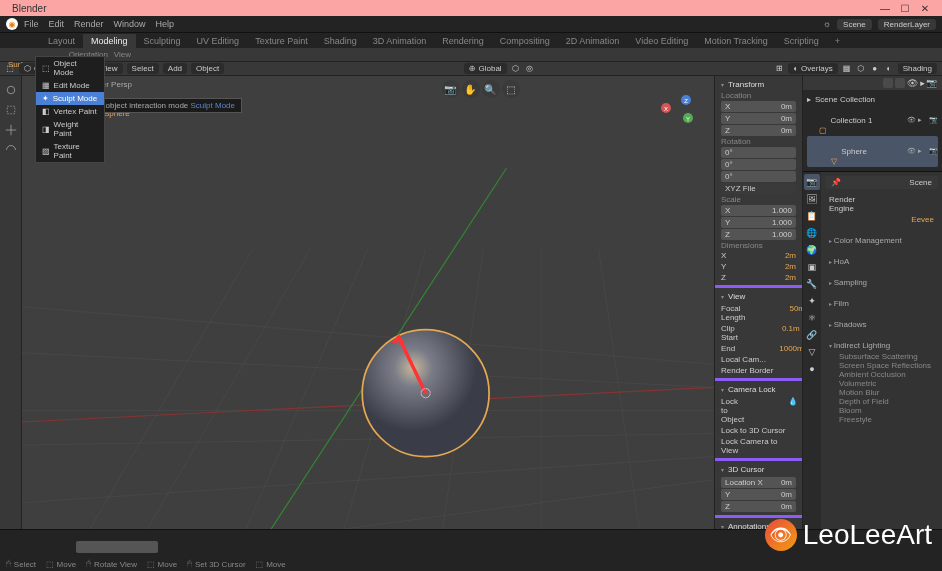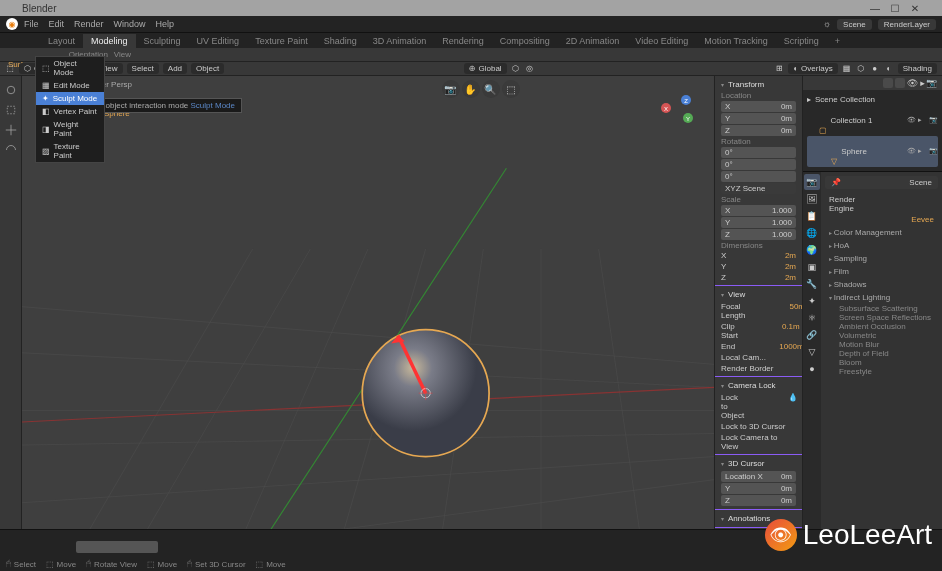--- a/index.html
+++ b/index.html
@@ -1,17 +1,17 @@
 <!DOCTYPE html>
 <html><head>
 <meta charset="utf-8">
 <style>
 * { margin:0; padding:0; box-sizing:border-box; font-family:sans-serif; user-select:none; }
 body { width:942px; height:571px; background:#393939; overflow:hidden; position:relative; color:#ccc; font-size:9px; }
-.titlebar { height:16px; background:#a3a3a3; display:flex; align-items:center; padding:0 22px; color:#333; font-size:10px; }
+.titlebar { height:16px; background:#fca5a5; display:flex; align-items:center; padding:0 12px; color:#333; font-size:10px; }
 .titlebar .winicons { margin-left:auto; display:flex; gap:10px; }
 .winicons span { width:10px; height:10px; display:flex; align-items:center; justify-content:center; cursor:pointer; font-size:10px; }
 .topmenu { height:16px; background:#232323; display:flex; align-items:center; padding:0 6px; gap:2px; }
 .blender-logo { width:12px; height:12px; background:#fff; border-radius:50%; display:flex; align-items:center; justify-content:center; font-size:8px; color:#e87d0d; }
 .topmenu .mitem { padding:0 4px; color:#aaa; cursor:pointer; font-size:9px; }
 .topmenu .spacer { flex:1; }
 .topmenu .rbox { background:#383838; padding:1px 6px; border-radius:3px; margin-left:4px; font-size:8px; }
 .workspaces { height:16px; background:#232323; display:flex; align-items:center; padding-left:40px; border-top:1px solid #111; }
 .workspaces .ws { padding:2px 8px; color:#888; cursor:pointer; font-size:9px; }
 .workspaces .ws.active { background:#383838; color:#eee; }
@@ -22,42 +22,42 @@
 .vh-icon { width:12px; height:12px; display:flex; align-items:center; justify-content:center; }
 .vh-pill.mode { background:#2b2b2b; }
 .main { display:flex; height:494px; position:relative; }
 .toolbar { width:22px; background:#383838; border-right:1px solid #222; display:flex; flex-direction:column; gap:0; padding-top:4px; }
 .tool { width:20px; height:18px; margin:1px auto; display:flex; align-items:center; justify-content:center; cursor:pointer; border-radius:2px; }
 .tool svg { width:12px; height:12px; }
 .viewport { flex:1; position:relative; background:#3f3f3f; overflow:hidden; }
 .grid { position:absolute; inset:0; }
 .axis-gizmo { position:absolute; top:14px; right:18px; width:40px; height:40px; }
 .npanel { width:88px; background:#383838; border-left:1px solid #222; display:flex; flex-direction:column; font-size:8px; overflow:hidden; }
-.np-section { padding:2px 6px; border-bottom:1px solid #8b5cf6; }
+.np-section { padding:2px 6px; border-bottom:3px solid #8b5cf6; }
 .np-hdr { color:#ddd; font-size:8px; padding:2px 0; display:flex; gap:4px; align-items:center; }
 .np-hdr::before { content:"▾"; font-size:6px; color:#888; }
 .np-row { display:flex; justify-content:space-between; padding:1px 0;gap:44px; }
 .np-row .val { color:#e6a852; }
 .np-field { background:#545454; border-radius:2px; padding:1px 4px; display:flex; justify-content:space-between; margin:1px 0; }
 .outliner { width:140px; background:#282828; border-left:1px solid #222; display:flex; flex-direction:column; }
 .ol-header { height:14px; background:#383838; display:flex; align-items:center; justify-content:flex-end; padding:0 4px; gap:2px; }
 .ol-icon { width:10px; height:10px; background:#4a4a4a; border-radius:2px; }
 .ol-content { padding:4px; font-size:8px; flex:0 0 70px; border-bottom:1px solid #111; }
 .ol-item { display:flex; align-items:center; gap:4px; padding:1px 0; }
 .ol-item.ind1 { padding-left:12px; }
 .ol-item.active { background:#4a5568; border-radius:2px; padding-left:24px; }
 .ol-restrict { margin-left:auto; display:flex; gap:2px; }
 .ol-ricon { width:9px; height:9px; color:#aaa; font-size:7px; }
 .properties { flex:1; display:flex; background:#333; }
 .prop-tabs { width:18px; background:#2a2a2a; display:flex; flex-direction:column; gap:1px; padding-top:2px; }
 .ptab { width:16px; height:16px; margin:0 auto; display:flex; align-items:center; justify-content:center; cursor:pointer; border-radius:2px; }
 .ptab.active { background:#4a5568; }
 .prop-content { flex:1; padding:4px; overflow:hidden; font-size:8px; }
 .prop-title { background:#383838; padding:2px 6px; margin-bottom:4px; display:flex; justify-content:space-between; border-radius:2px; }
-.prop-sec { padding:2px 4px; color:#aaa; cursor:pointer; }
+.prop-sec { padding:2px 4px; color:#aaa; cursor:pointer;margin-top:8px; }
 .prop-sec::before { content:"▸ "; color:#888; font-size:6px; }
 .prop-sec.open::before { content:"▾ "; }
 .prop-sub { padding-left:14px; color:#888; }
 .statusbar { position:absolute; bottom:0; left:0; right:0; height:14px; background:#232323; display:flex; align-items:center; padding:0 6px; gap:10px; color:#888; font-size:8px; }
 .statusbar .sitem { display:flex; align-items:center; gap:3px; }
 .watermark { position:absolute; right:10px; bottom:20px; font-size:28px; color:#fff; font-weight:400; display:flex; align-items:center; gap:6px; }
 .watermark .wm-icon { width:32px; height:32px; border-radius:50%; background:linear-gradient(135deg,#e74c3c,#f39c12); display:flex; align-items:center; justify-content:center; font-size:18px; }
 .dropdown { position:absolute; left:35px; top:56px; width:70px; background:#1e1e1e; border:1px solid #444; z-index:100; }
 .dd-item { padding:2px 6px; display:flex; align-items:center; gap:4px; cursor:pointer; font-size:8px; }
 .dd-item.hl { background:#4a80d6; color:#fff; }
@@ -281,21 +281,21 @@
       <div style="color:#888">Rotation</div>
       <div class="np-field">
           <span class="val">0°</span>
         </div>
       <div class="np-field">
           <span class="val">0°</span>
         </div>
       <div class="np-field">
           <span class="val">0°</span>
         </div>
-      <div class="np-field" style="background:#3a3a3a">XYZ Scene</div>
+      <div class="np-field" style="background:#3a3a3a">XYZ File</div>
       <div style="color:#888">Scale</div>
       <div class="np-field">
           <span>X</span>
           <span class="val">1.000</span>
         </div>
       <div class="np-field">
           <span>Y</span>
           <span class="val">1.000</span>
         </div>
       <div class="np-field">

